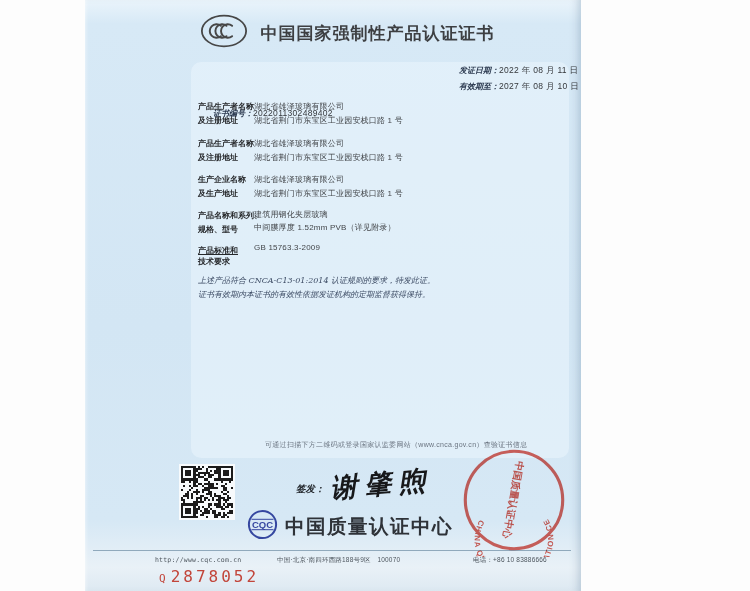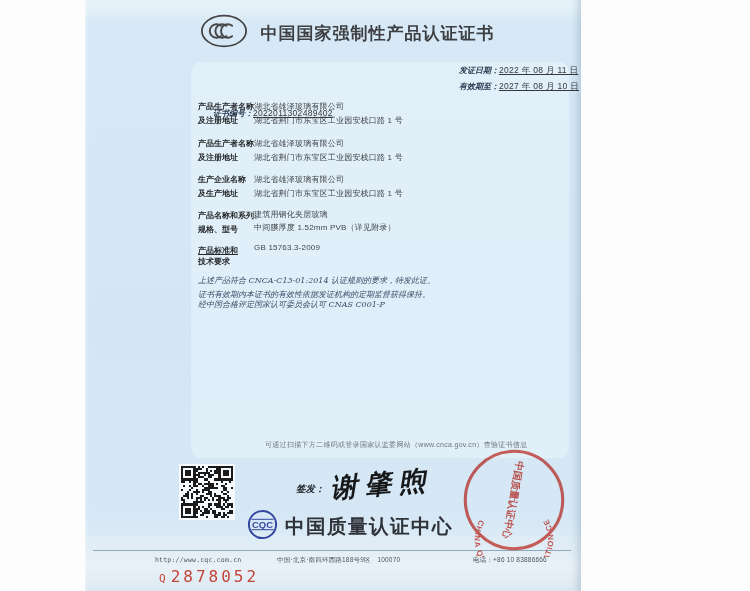--- a/index.html
+++ b/index.html
@@ -10,21 +10,21 @@
         background:linear-gradient(180deg,#eaf4fb 0%,#d7e9f6 4%,#d3e6f4 55%,#d6e8f5 88%,#e9f1f7 96%,#dde9f2 100%);
         box-shadow:inset -8px 0 10px -6px rgba(90,120,150,.35), inset 2px 0 4px -2px rgba(255,255,255,.8);}
   .inner-panel{position:absolute;left:106px;top:62px;width:378px;height:396px;border-radius:10px;
         background:rgba(240,249,254,.45);}
   .hdr{position:absolute;top:13px;left:0;width:100%;display:flex;align-items:center;
        justify-content:center;gap:13px;padding-left:28px;box-sizing:border-box;}
   .title{font-size:17px;font-weight:bold;color:#3d3f42;letter-spacing:1px;white-space:nowrap;}
   .abs{position:absolute;white-space:nowrap;}
   .kai{font-family:"DejaVu Serif",serif;font-style:italic;}
   .metalbl{font-size:8px;color:#2c3a50;font-weight:bold;}
-  .metaval{font-size:8.5px;color:#35383c;letter-spacing:.3px;text-decoration:underline;}
+  .metaval{font-size:8.5px;color:#35383c;letter-spacing:.3px;}
   .meta-right div{line-height:13px;}
   .lbl{font-size:8px;font-weight:bold;color:#26282b;line-height:13.5px;}
   .val{font-size:8px;color:#43464a;line-height:13.5px;letter-spacing:.2px;}
   .stmt{font-size:8px;color:#3b4a63;line-height:13px;}
   .note{font-size:7px;color:#6a7480;letter-spacing:.3px;}
   .sign-lbl{font-size:9.5px;font-weight:bold;color:#23272c;}
   .signature{font-family:"DejaVu Serif",serif;font-style:italic;font-weight:bold;
              font-size:27px;color:#17181a;letter-spacing:7px;transform:rotate(-5deg);}
   .org-name{font-size:19.5px;font-weight:bold;color:#2e3238;letter-spacing:1.5px;}
   .footline{position:absolute;left:8px;top:550px;width:478px;height:1px;background:#90a9bc;}
@@ -90,21 +90,20 @@
       <div class="val" style="position:absolute;left:56px;top:12px;">中间膜厚度 1.52mm PVB（详见附录）</div>
     </div>
     <div class="abs" style="left:113px;top:241px;">
       <div class="lbl" style="position:absolute;left:0;top:3px;text-decoration:underline;">产品标准和</div>
       <div class="lbl" style="position:absolute;left:0;top:13.5px;">技术要求</div>
       <div class="val" style="position:absolute;left:56px;top:0;">GB 15763.3-2009</div>
     </div>
 
     <div class="abs kai stmt" style="left:113px;top:274px;">上述产品符合 CNCA-C13-01:2014 认证规则的要求，特发此证。</div>
     <div class="abs kai stmt" style="left:113px;top:288px;">证书有效期内本证书的有效性依据发证机构的定期监督获得保持。</div>
-    <div class="abs kai stmt" style="left:113px;top:297.5px;">经中国合格评定国家认可委员会认可 CNAS C001-P</div>
 
     <div class="abs note" style="left:180px;top:440px;">可通过扫描下方二维码或登录国家认监委网站（www.cnca.gov.cn）查验证书信息</div>
 
     <div class="qr">
       <svg id="qr" width="52" height="52" viewBox="0 0 25 25" shape-rendering="crispEdges">
           <rect x="8" y="0" width="1" height="1" fill="#1b1b1b"></rect>
           <rect x="10" y="0" width="1" height="1" fill="#1b1b1b"></rect>
           <rect x="13" y="0" width="1" height="1" fill="#1b1b1b"></rect>
           <rect x="14" y="0" width="1" height="1" fill="#1b1b1b"></rect>
           <rect x="15" y="0" width="1" height="1" fill="#1b1b1b"></rect>

